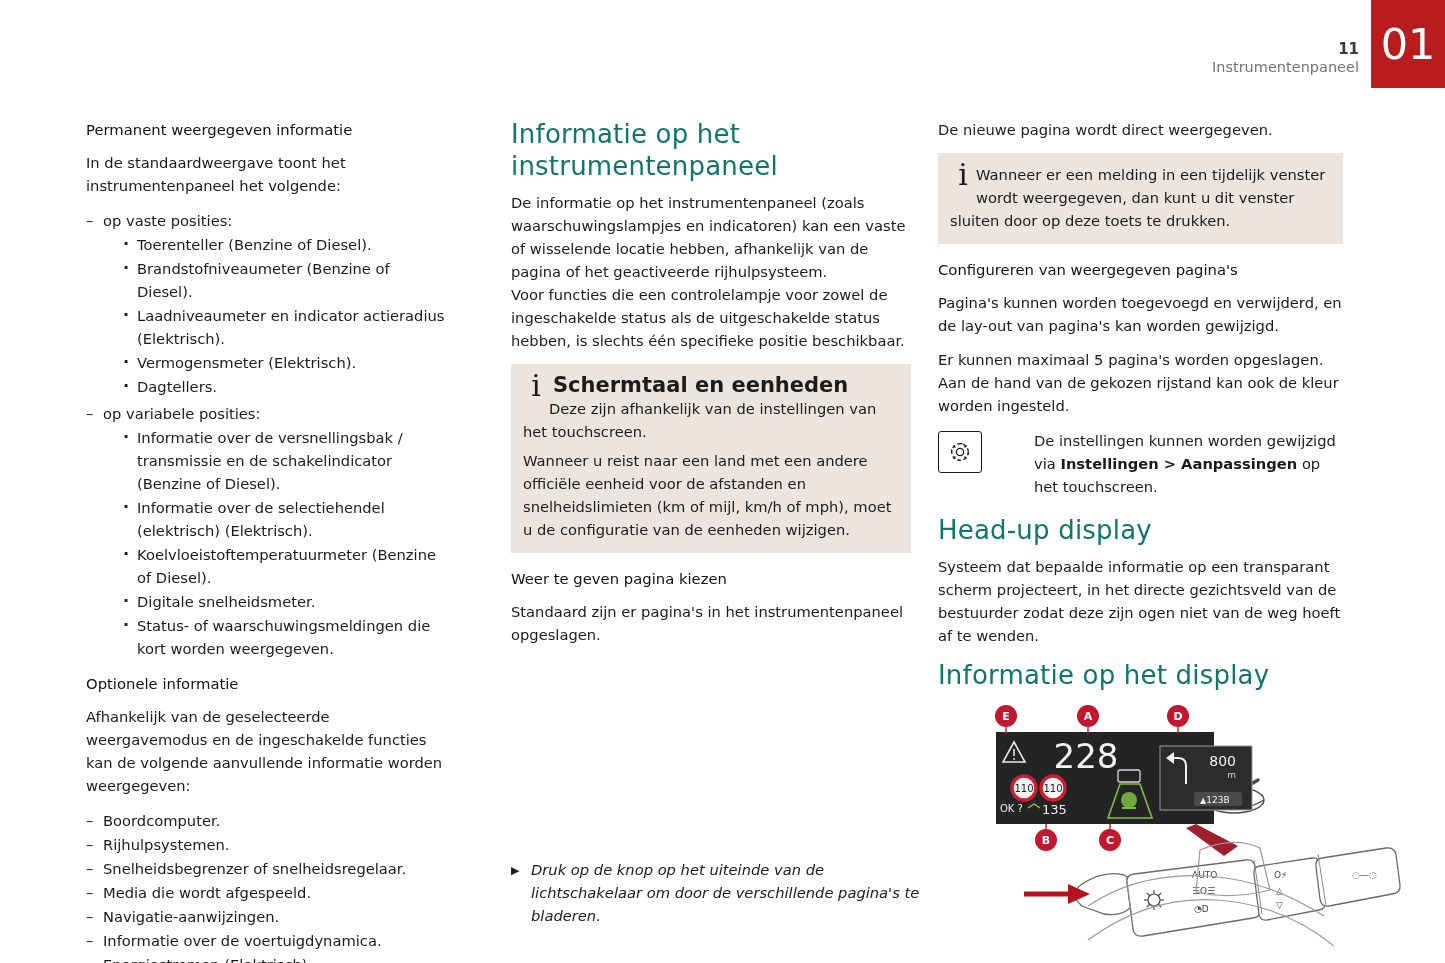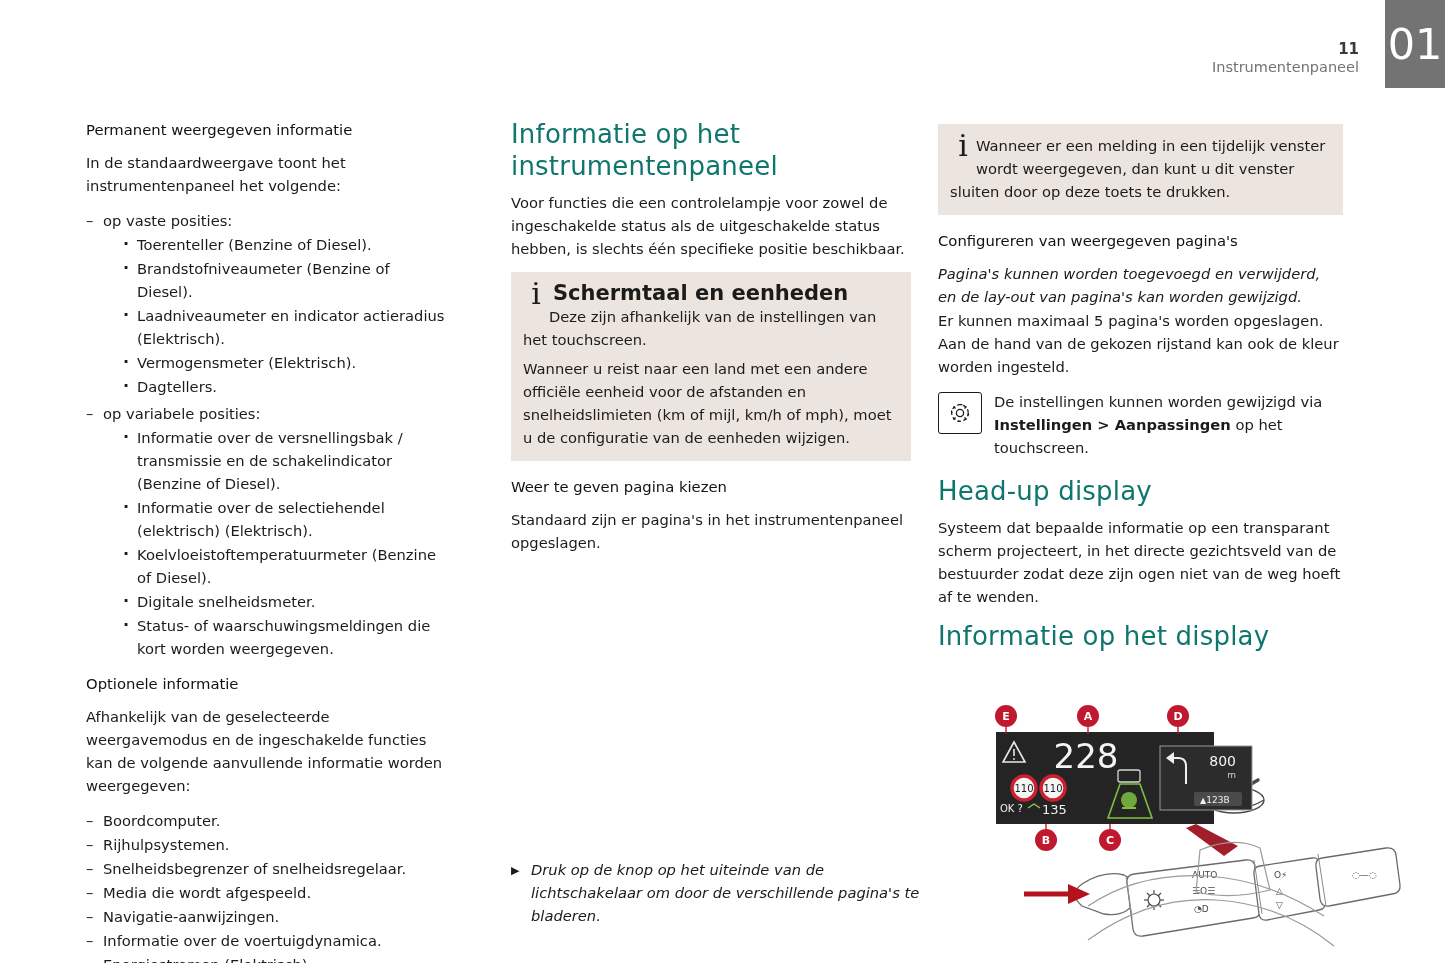--- a/index.html
+++ b/index.html
@@ -17,23 +17,23 @@
   }
   .page {
     position: absolute;
     inset: 0;
   }
   
   .header-tab {
     position: absolute;
     top: 0;
     right: 0;
-    width: 60px;
+    width: 74px;
     height: 88px;
-    background: #737373;
+    background: #b91c1c;
     color: #ffffff;
     font-size: 43px;
     font-weight: 400;
     line-height: 88px;
     text-align: center;
     letter-spacing: 0px;
   }
   .header-text {
     position: absolute;
     top: 40px;
@@ -154,21 +154,21 @@
     width: 42px;
     height: 40px;
     border: 1.3px solid #1b1b1b;
     border-radius: 3px;
     display: flex;
     align-items: center;
     justify-content: center;
     flex: 0 0 auto;
     margin-top: 2px;
   }
-  .settings-text { flex: 1; }
+  .settings-text { flex: 1; margin-left: 40px; }
   .bold { font-weight: bold; }
 
   .arrow-item {
     position: relative;
     padding-left: 20px;
     font-style: italic;
   }
   .arrow-item::before {
     content: "\25B6";
     position: absolute;
@@ -245,20 +245,21 @@
       <li>Snelheidsbegrenzer of snelheidsregelaar.</li>
       <li>Media die wordt afgespeeld.</li>
       <li>Navigatie-aanwijzingen.</li>
       <li>Informatie over de voertuigdynamica.</li>
       <li>Energiestromen (Elektrisch).</li>
     </ul>
   </div>
 
   <div class="col col2">
     <h2 class="head">Informatie op het instrumentenpaneel</h2>
+    <p style="margin-bottom:0;">De informatie op het instrumentenpaneel (zoals waarschuwingslampjes en indicatoren) kan een vaste of wisselende locatie hebben, afhankelijk van de pagina of het geactiveerde rijhulpsysteem.</p>
     <p>Voor functies die een controlelampje voor zowel de ingeschakelde status als de uitgeschakelde status hebben, is slechts één specifieke positie beschikbaar.</p>
 
     <div class="notebox">
       <div class="ibox">i</div>
       <div class="note-ind">
         <span class="note-title">Schermtaal en eenheden</span>
       </div>
       <p class="note-ind" style="margin-bottom:6px;">Deze zijn afhankelijk van de instellingen van het touchscreen.</p>
       <p>Wanneer u reist naar een land met een andere officiële eenheid voor de afstanden en snelheidslimieten (km of mijl, km/h of mph), moet u de configuratie van de eenheden wijzigen.</p>
     </div>
@@ -314,28 +315,29 @@
           <line x1="2" y1="128" x2="46" y2="128" stroke="#b4121f" stroke-width="5"></line>
           <polygon points="46,118 68,128 46,138" fill="#b4121f"></polygon>
         </g>
       </svg>
     </div>
 
     <p class="arrow-item" style="position:absolute; top:740px; left:0; width:400px;">Druk op de knop op het uiteinde van de lichtschakelaar om door de verschillende pagina's te bladeren.</p>
   </div>
 
   <div class="col col3">
+    <p>De nieuwe pagina wordt direct weergegeven.</p>
 
     <div class="notebox">
       <div class="ibox">i</div>
       <p>Wanneer er een melding in een tijdelijk venster wordt weergegeven, dan kunt u dit venster sluiten door op deze toets te drukken.</p>
     </div>
 
     <h3 class="sub">Configureren van weergegeven pagina's</h3>
-    <p style="margin-bottom:1px;font-style:italic;">Pagina's kunnen worden toegevoegd en verwijderd, en de lay-out van pagina's kan worden gewijzigd.</p>
+    <p style="margin-bottom:11px;">Pagina's kunnen worden toegevoegd en verwijderd, en de lay-out van pagina's kan worden gewijzigd.</p>
     <p style="margin-bottom:0;">Er kunnen maximaal 5 pagina's worden opgeslagen.</p>
     <p>Aan de hand van de gekozen rijstand kan ook de kleur worden ingesteld.</p>
 
     <div class="settings-row">
       <div class="gear-box">
         <svg width="26" height="26" viewBox="0 0 26 26">
           <g fill="none" stroke="#1b1b1b" stroke-width="1.3">
             <circle cx="13" cy="13" r="3.6"></circle>
             <path d="M13 4.6 l2.4 0 M13 21.4 l-2.4 0 M4.6 13 l0 -2.4 M21.4 13 l0 2.4"></path>
             <path d="M6.5 6.5 l2 2 M19.5 19.5 l-2 -2 M6.5 19.5 l2 -2 M19.5 6.5 l-2 2"></path>

